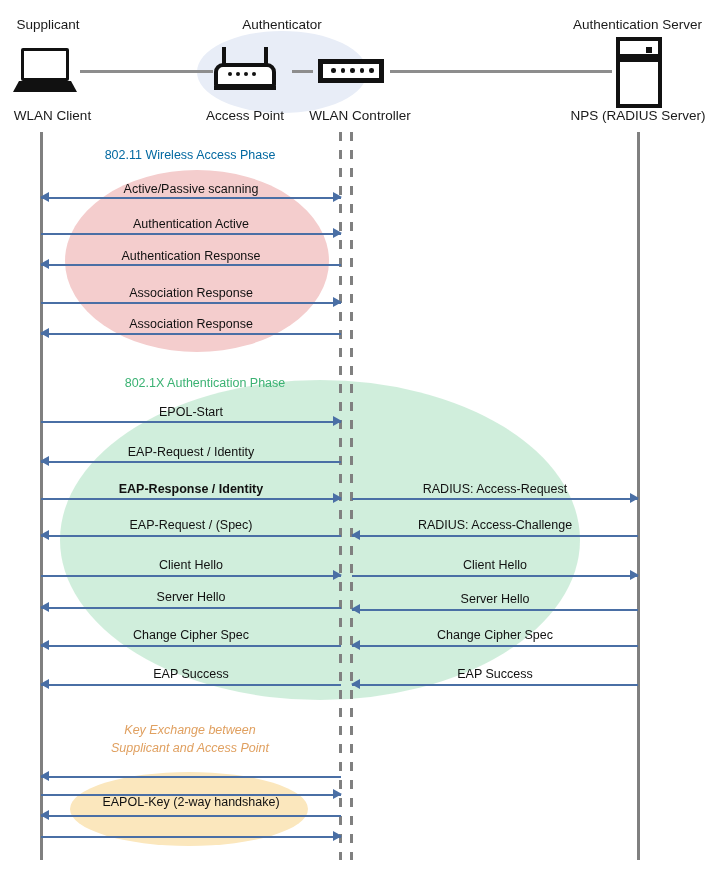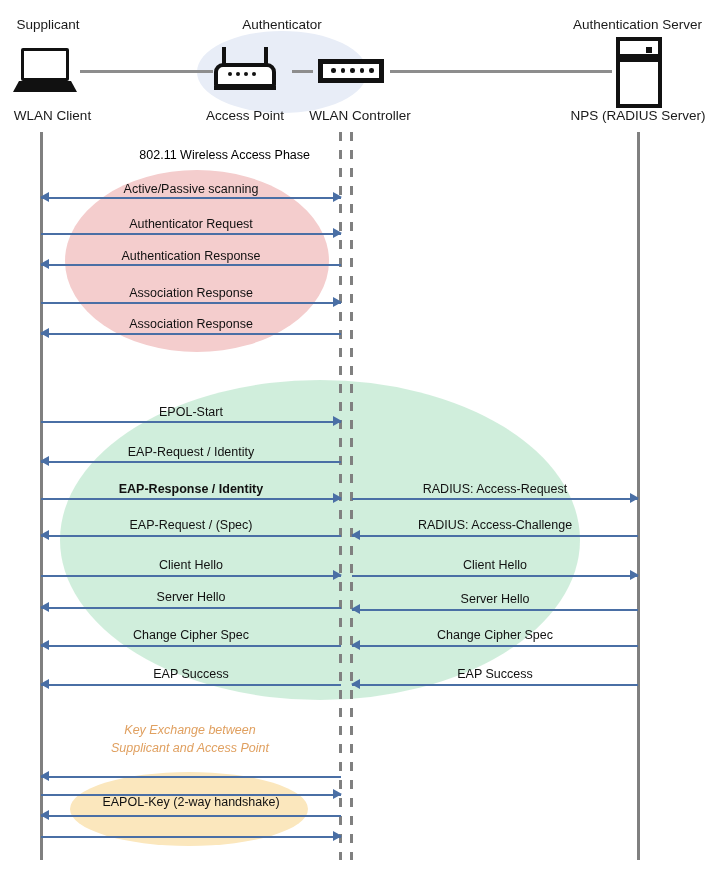--- a/index.html
+++ b/index.html
@@ -163,34 +163,35 @@
 
   <div class="blob blob-wireless"></div>
   <div class="blob blob-8021x"></div>
   <div class="blob blob-key"></div>
 
   <div class="lifeline" style="left:40px;top:132px;height:728px;"></div>
   <div class="dashline" style="left:339px;top:132px;height:728px;"></div>
   <div class="dashline" style="left:350px;top:132px;height:728px;"></div>
   <div class="lifeline" style="left:637px;top:132px;height:728px;"></div>
 
-  <div class="phase-cap" style="left:70px;top:146px;width:240px;color:#000000;text-align:right;">802.11 Wireless Access Phase</div>
+  <div class="phase-cap" style="left:70px;top:146px;width:240px;color:#0369a1;">802.11 Wireless Access Phase</div>
+  <div class="phase-cap" style="left:85px;top:374px;width:240px;color:#3bb273;">802.1X Authentication Phase</div>
   <div class="phase-cap multi" style="left:75px;top:721px;width:230px;color:#e0a060;font-style:italic;">
     <div>Key Exchange between</div>
     <div>Supplicant and Access Point</div>
   </div>
 
   <div class="msg-label" style="left:41px;top:182px;width:300px;">Active/Passive scanning</div>
   <div class="msg" style="left:41px;top:190px;width:300px;">
     <div class="line"></div>
       <div class="head l"></div>
       <div class="head r"></div>
   </div>
 
-  <div class="msg-label" style="left:41px;top:217px;width:300px;">Authenticator Request</div>
+  <div class="msg-label" style="left:41px;top:217px;width:300px;">Authentication Active</div>
   <div class="msg" style="left:41px;top:226px;width:300px;">
     <div class="line"></div>
       <div class="head r"></div>
   </div>
 
   <div class="msg-label" style="left:41px;top:249px;width:300px;">Authentication Response</div>
   <div class="msg" style="left:41px;top:257px;width:300px;">
     <div class="line"></div>
       <div class="head l"></div>
   </div>

